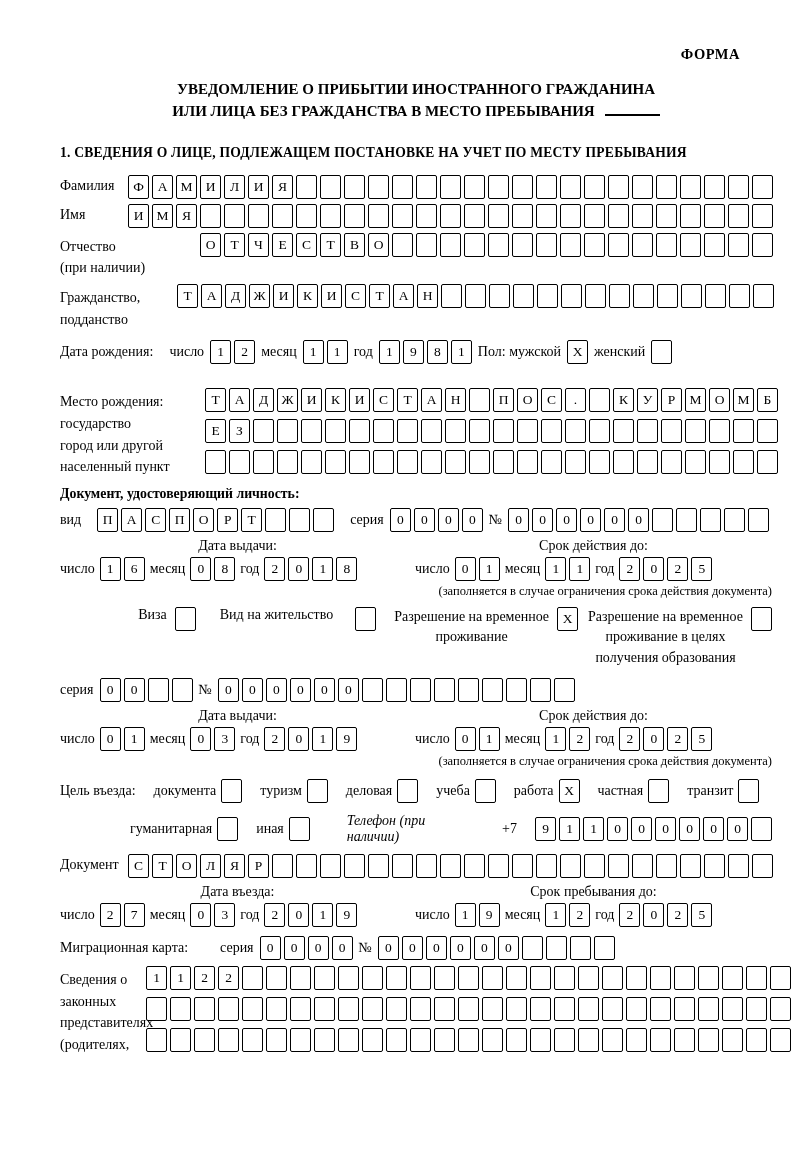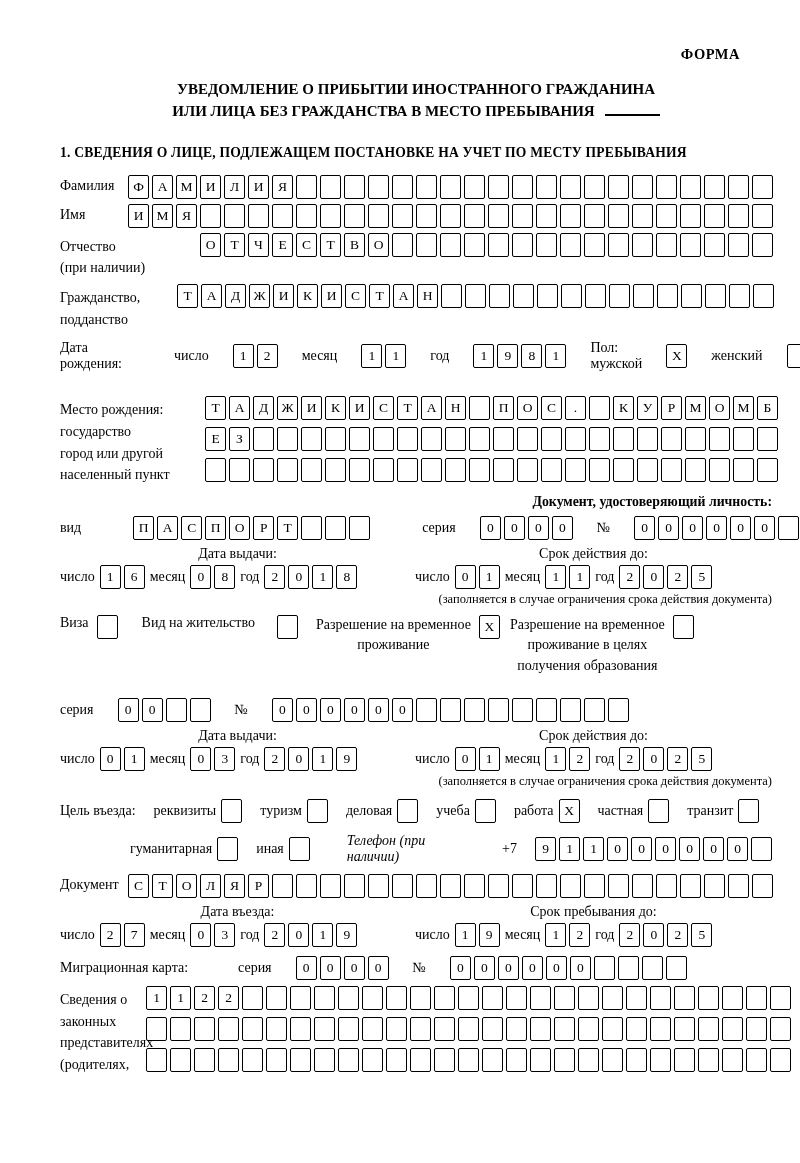--- a/index.html
+++ b/index.html
@@ -31,34 +31,34 @@
   .col { display:flex; flex-direction:column; gap:7px; }
 
   .w-surname { width:68px; }
   .w-name { width:68px; }
   .w-patr { width:140px; }
   .w-citiz { width:117px; }
   .w-birthplace { width:145px; }
   .w-prof { width:68px; }
   .w-repr { width:86px; }
 
-  .inline-row { display:flex; align-items:center; gap:24px; margin-bottom:5px; flex-wrap:nowrap; }
+  .inline-row { display:flex; align-items:center; gap:6px; margin-bottom:5px; flex-wrap:nowrap; }
   .gap-sm { width:4px; flex:none; }
-  .center-bold { text-align:right; font-weight:bold; font-size:13.8px; margin:8px 0 6px 0; }
+  .center-bold { text-align:left; font-weight:bold; font-size:13.8px; margin:8px 0 6px 0; }
 
   .date-headers { display:flex; margin-top:6px; }
   .date-headers .h-left { width:355px; text-align:center; }
   .date-headers .h-right { flex:1; text-align:center; }
   .date-row { display:flex; align-items:center; margin-top:3px; }
   .dgroup { display:inline-flex; align-items:center; gap:5px; }
   .dg-left { width:355px; }
   .note { font-size:12.5px; text-align:right; margin:3px 0 8px 0; }
 
   .intro { margin-top:10px; line-height:1.8; }
-  .cbrow { display:flex; align-items:flex-start; gap:10px; margin-top:6px; margin-bottom:22px; }
+  .cbrow { display:flex; align-items:flex-start; gap:10px; margin-top:6px; margin-bottom:10px;justify-content:flex-end; }
   .cb-center { text-align:center; line-height:1.45; }
   .cb-item { display:inline-flex; align-items:flex-start; gap:8px; }
   .purpose-row { display:flex; align-items:center; gap:18px; margin-top:10px; flex-wrap:nowrap; }
   .purpose-item { display:inline-flex; align-items:center; gap:5px; }
   .indent1 { margin-left:70px; }
 </style>
 </head>
 <body>
 
 <div>
@@ -519,21 +519,21 @@
           <span class="cell">2</span>
           <span class="cell">5</span>
         </span>
     </span>
   </div>
   <div class="note">(заполняется в случае ограничения срока действия документа)</div>
 
   <div class="purpose-row">
     <span>Цель въезда:</span>
     <span class="purpose-item">
-      <span>реквизиты</span>
+      <span>документа</span>
       <span class="cells">
           <span class="cell"></span>
         </span>
     </span>
     <span class="purpose-item">
       <span>туризм</span>
       <span class="cells">
           <span class="cell"></span>
         </span>
     </span>

